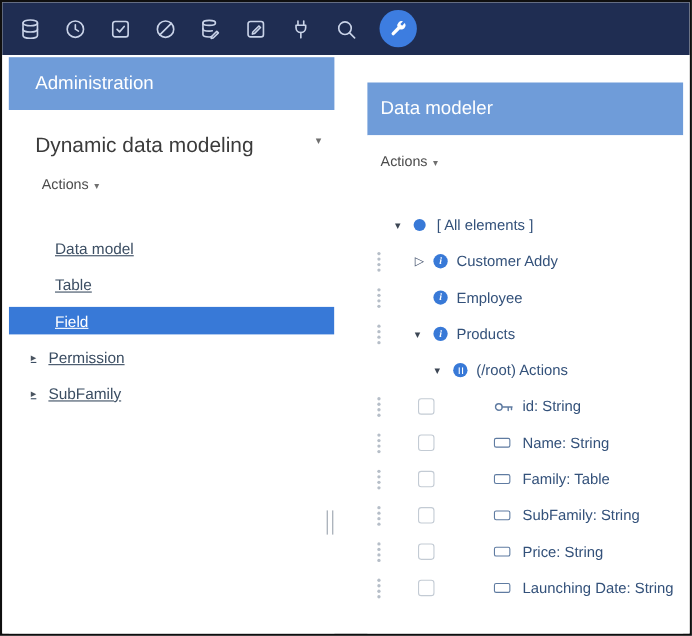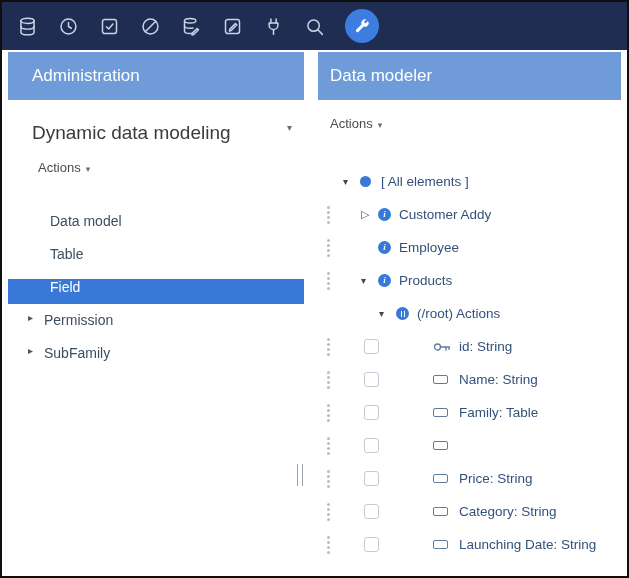--- a/index.html
+++ b/index.html
@@ -15,41 +15,41 @@
   }
   .tb-icon {
     width: 22px; height: 22px; display: flex; align-items: center; justify-content: center;
     cursor: pointer; color: #c9d3e8;
   }
   .tb-icon.active {
     width: 34px; height: 34px; border-radius: 50%;
     background: var(--active-button-bg, #3d7de0); margin-left: 1px;
   }
   
-  .panels { flex: 1; display: flex; gap: 14px; padding: 2px 6px 0 6px; background: #fff; min-height: 0; }
+  .panels { flex: 1; display: flex; gap: 30px; padding: 2px 6px 0 6px; background: #fff; min-height: 0; }
   .panel { display: flex; flex-direction: column; min-height: 0; }
   .panel-left { width: 296px; position: relative; }
-  .panel-right { flex: 1; }
+  .panel-right { flex: 1; margin-top: 23px; }
   .panel-header {
     height: 48px; flex: 0 0 48px; background: var(--panel-header-bg, #6f9cd9);
     color: #fff; font-size: 17px; display: flex; align-items: center; padding-left: 24px;
   }
   .panel-right .panel-header { padding-left: 12px; }
   .panel-body { flex: 1; background: #fff; overflow: hidden; }
   
   .title-row { display: flex; align-items: flex-start; padding: 22px 12px 0 24px; }
   .page-title { font-size: 19px; color: #3b3b3b; flex: 1; }
   .caret { font-size: 10px; color: #6f6f6f; }
   .actions-row { padding: 16px 0 0 30px; font-size: 13px; color: #4b4b4b; cursor: pointer; width: max-content; }
   .panel-right .actions-row { padding-left: 12px; }
   .actions-row .caret { margin-left: 5px; font-size: 9px; }
   .nav-list { margin-top: 38px; }
   .nav-item {
-    height: 25px; display: flex; align-items: flex-start; font-size: 14px; color: #3c4e63;
-    margin-bottom: 8px; padding-left: 42px; cursor: pointer; width: 100%;
+    height: 25px; display: flex; align-items: center; font-size: 14px; color: #3c4e63;
+    margin-bottom: 8px; padding-left: 42px; cursor: pointer; width: 100%; text-decoration: underline;
   }
   .nav-item.collapsible { padding-left: 20px; }
   .nav-arrow { font-size: 10px; color: #4a5460; margin-right: 6px; width: 10px; }
   .nav-item.selected { background: var(--selection-bg, #3879d7); color: #fff; }
   .splitter {
     position: absolute; right: 1px; top: 412px; width: 6px; height: 22px;
     border-left: 1px solid #9aa2ad; border-right: 1px solid #9aa2ad; cursor: col-resize;
   }
   
   .tree { margin-top: 34px; }
@@ -287,44 +287,33 @@
             <div class="tree-row">
               <span class="handle-slot">
                 <span class="dots"></span>
               </span>
               <span class="spacer" style="width: 26px; flex: 0 0 26px;"></span>
               <span class="checkbox"></span>
               <span class="spacer" style="width: 54px; flex: 0 0 54px;"></span>
               <span class="tree-icon ficon">
                 <span class="field-glyph"></span>
               </span>
+              <span class="tree-label">SubFamily: String</span>
             </div>
             <div class="tree-row">
               <span class="handle-slot">
                 <span class="dots"></span>
               </span>
               <span class="spacer" style="width: 26px; flex: 0 0 26px;"></span>
               <span class="checkbox"></span>
               <span class="spacer" style="width: 54px; flex: 0 0 54px;"></span>
               <span class="tree-icon ficon">
                 <span class="field-glyph"></span>
               </span>
               <span class="tree-label">Price: String</span>
-            </div>
-            <div class="tree-row">
-              <span class="handle-slot">
-                <span class="dots"></span>
-              </span>
-              <span class="spacer" style="width: 26px; flex: 0 0 26px;"></span>
-              <span class="checkbox"></span>
-              <span class="spacer" style="width: 54px; flex: 0 0 54px;"></span>
-              <span class="tree-icon ficon">
-                <span class="field-glyph"></span>
-              </span>
-              <span class="tree-label">Category: String</span>
             </div>
             <div class="tree-row">
               <span class="handle-slot">
                 <span class="dots"></span>
               </span>
               <span class="spacer" style="width: 26px; flex: 0 0 26px;"></span>
               <span class="checkbox"></span>
               <span class="spacer" style="width: 54px; flex: 0 0 54px;"></span>
               <span class="tree-icon ficon">
                 <span class="field-glyph"></span>

